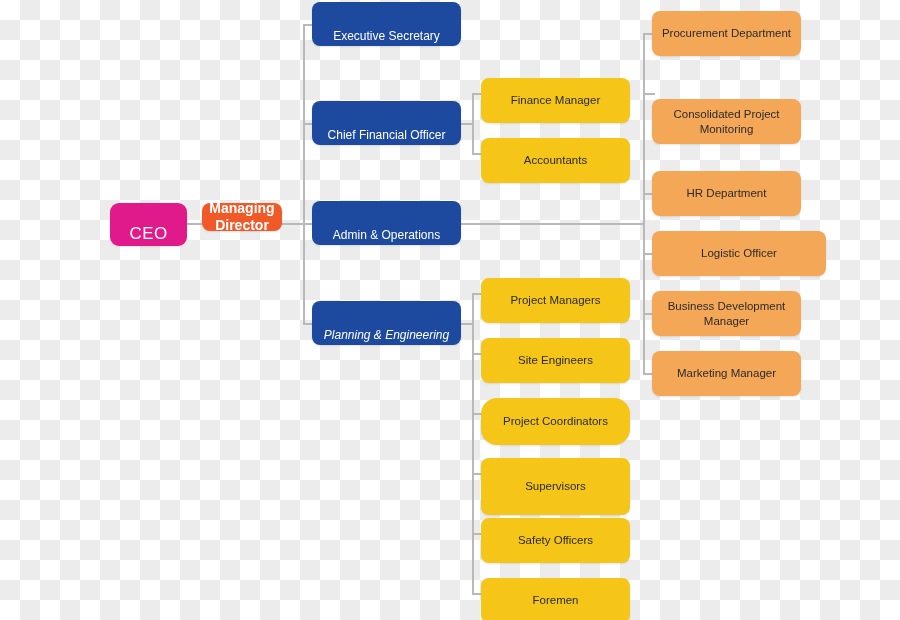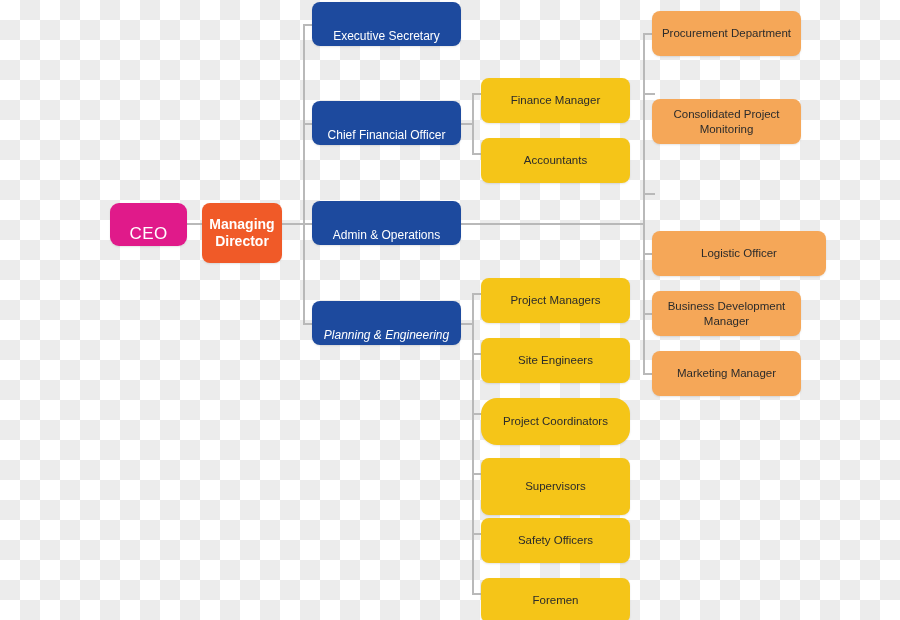--- a/index.html
+++ b/index.html
@@ -128,21 +128,21 @@
   <div class="line h" style="left:643px; top:93px; width:12px;"></div>
   <div class="line h" style="left:643px; top:193px; width:12px;"></div>
   <div class="line h" style="left:643px; top:253px; width:12px;"></div>
   <div class="line h" style="left:643px; top:313px; width:12px;"></div>
   <div class="line h" style="left:643px; top:373px; width:12px;"></div>
 
   <div class="node ceo" style="left:110px; top:203px; width:77px; height:43px;">
     <span>CEO</span>
   </div>
 
-  <div class="node md" style="left:202px; top:203px; width:80px; height:60px;">
+  <div class="node md" style="left:202px; top:203px; width:80px; height:28px;">
     <span>
       <span>Managing</span>
       <span>Director</span>
     </span>
   </div>
 
   <div class="node lvl1" style="left:312px; top:2px; width:149px; height:44px;">
     <span>Executive Secretary</span>
   </div>
   <div class="node lvl1" style="left:312px; top:101px; width:149px; height:44px;">
@@ -179,20 +179,23 @@
   <div class="node lvl2" style="left:481px; top:571px; width:149px; height:45px;">
     <span>Foremen</span>
   </div>
 
   <div class="node lvl3" style="left:652px; top:11px; width:149px; height:45px;">
     <span>Procurement Department</span>
   </div>
   <div class="node lvl3" style="left:652px; top:71px; width:149px; height:45px;margin-top:28px;">
     <span>Consolidated Project Monitoring</span>
   </div>
+  <div class="node lvl3" style="left:652px; top:171px; width:149px; height:45px;">
+    <span>HR Department</span>
+  </div>
   <div class="node lvl3" style="left:652px; top:231px; width:174px; height:45px;">
     <span>Logistic Officer</span>
   </div>
   <div class="node lvl3" style="left:652px; top:291px; width:149px; height:45px;">
     <span>Business Development Manager</span>
   </div>
   <div class="node lvl3" style="left:652px; top:351px; width:149px; height:45px;">
     <span>Marketing Manager</span>
   </div>
 

